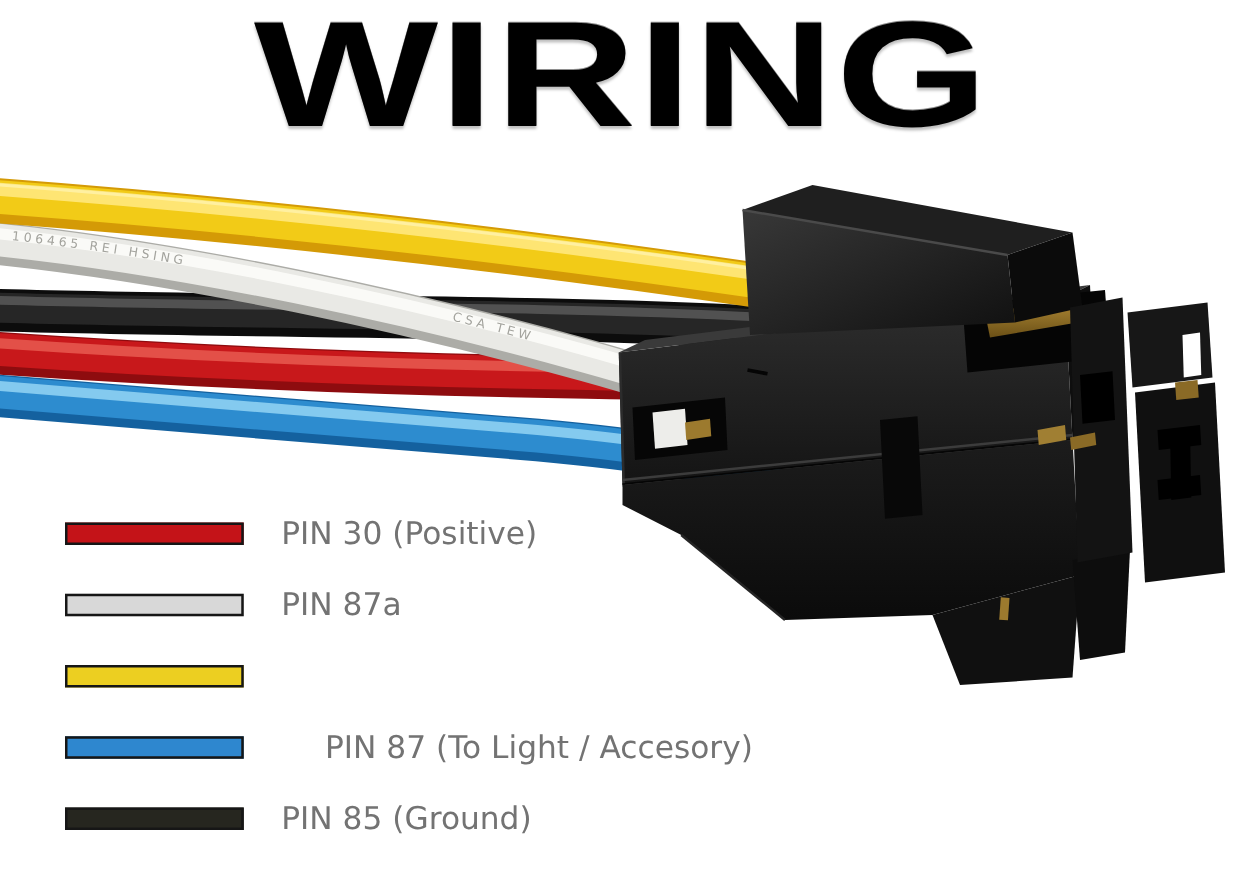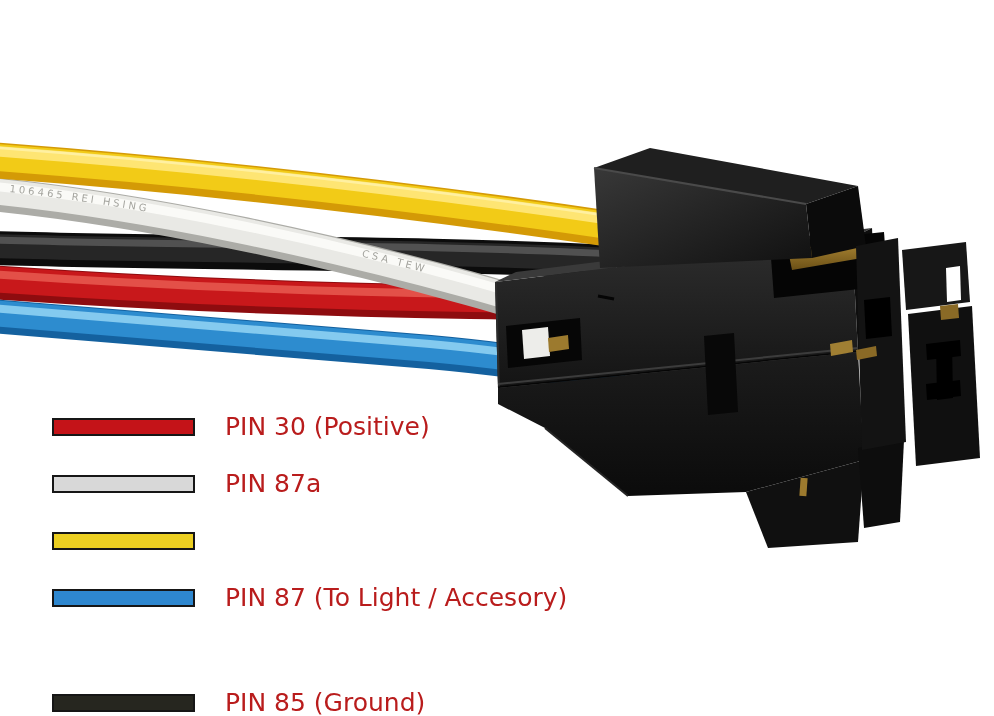--- a/index.html
+++ b/index.html
@@ -14,33 +14,36 @@
     color:#000;transform:scaleX(1.3);transform-origin:center top;
     text-shadow:0 -1px 0 rgba(130,130,130,.9), 0 2px 2px rgba(0,0,0,.25);
     white-space:nowrap;
   }
   .photo{position:absolute;left:0;top:0;width:994px;height:716px;}
   .legend{position:absolute;left:52px;top:417px;}
   .legend-row{position:absolute;left:0;display:flex;align-items:center;height:19px;}
   .legend-row.r0{top:0;}
   .legend-row.r1{top:57px;text-align:center;}
   .legend-row.r2{top:114px;}
-  .legend-row.r3{top:171px;}
-  .legend-row.r4{top:228px;margin-top:48px;}
+  .legend-row.r3{top:171px;gap:35px;}
+  .legend-row.r4{top:228px;}
   .swatch{width:143px;height:18px;border:2px solid #161616;box-sizing:border-box;flex:0 0 auto;}
   .legend-label{
     margin-left:30px;font-family:"DejaVu Sans","Liberation Sans",sans-serif;
-    font-size:25px;color:#b91c1c;white-space:nowrap;letter-spacing:0;
+    font-size:25px;color:#737373;white-space:nowrap;letter-spacing:0;
   }
 </style>
 </head>
 <body>
 
 <div class="stage">
 
+  <div class="title-wrap">
+    <h1 class="title">WIRING</h1>
+  </div>
 
   <svg class="photo" viewBox="0 0 994 716" aria-hidden="true">
     <defs>
       <linearGradient id="gBody" x1="0" y1="0" x2="0" y2="1">
         <stop offset="0" stop-color="#2e2e2e"></stop>
           <stop offset="1" stop-color="#141414"></stop>
       </linearGradient>
       <linearGradient id="gLow" x1="0" y1="0" x2="0" y2="1">
         <stop offset="0" stop-color="#1c1c1c"></stop>
           <stop offset="1" stop-color="#0b0b0b"></stop>

